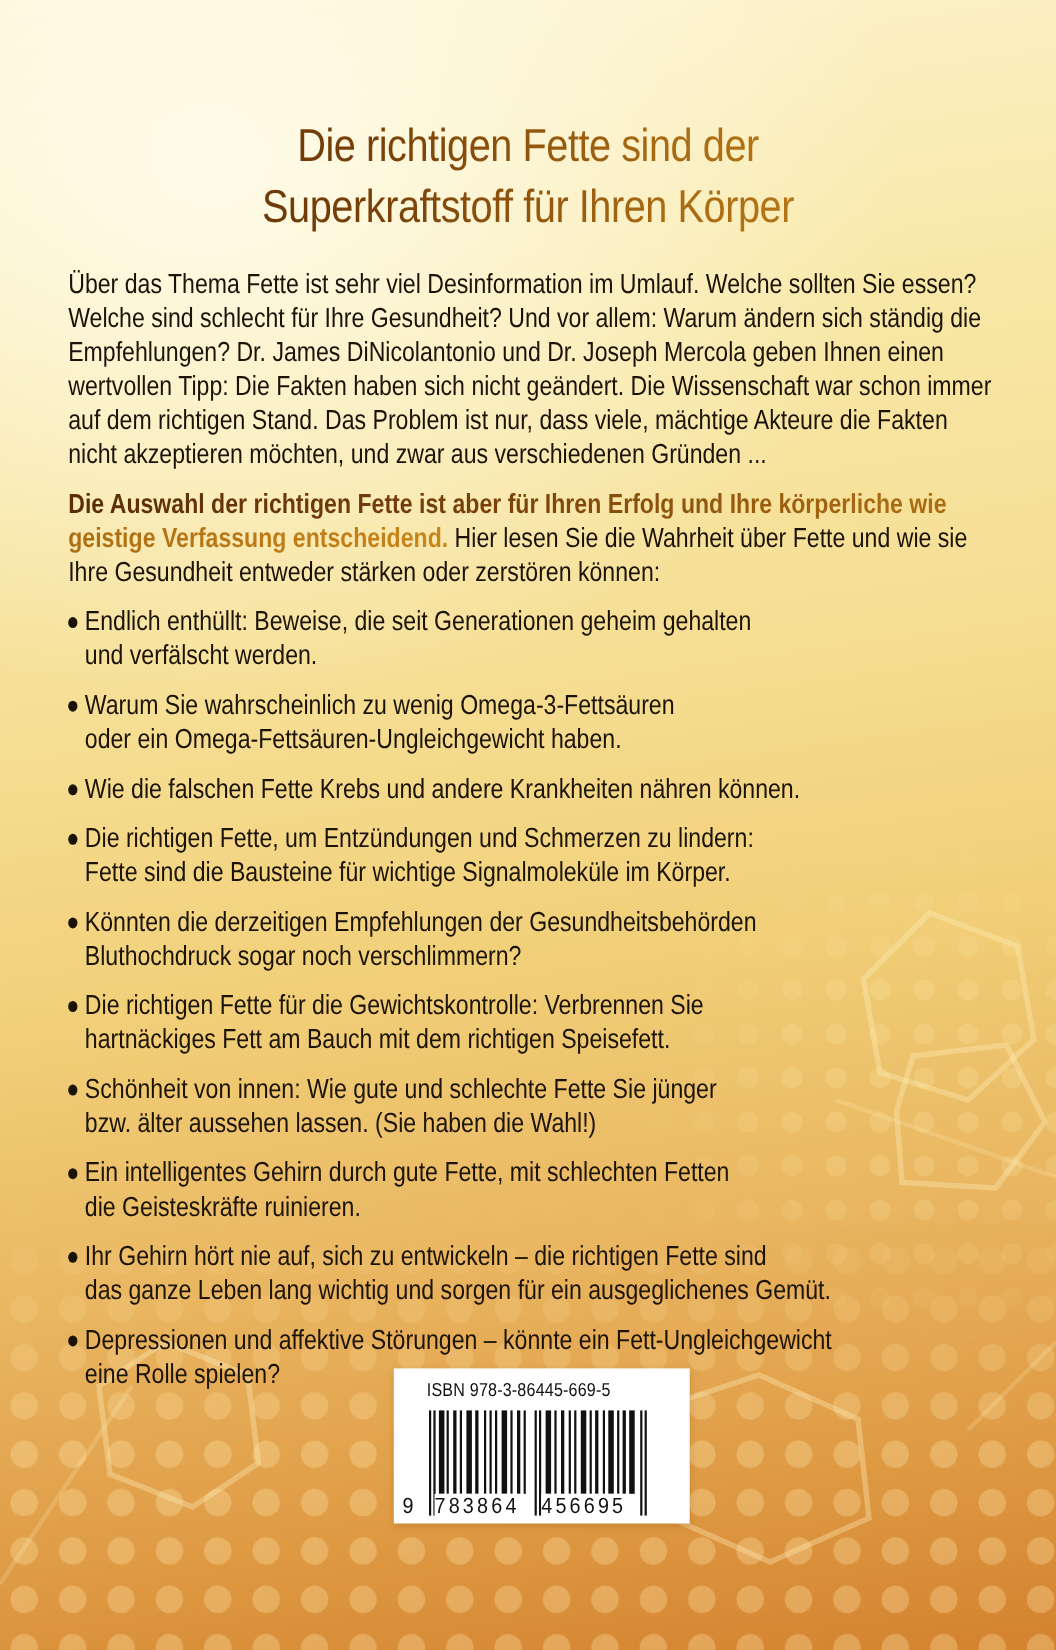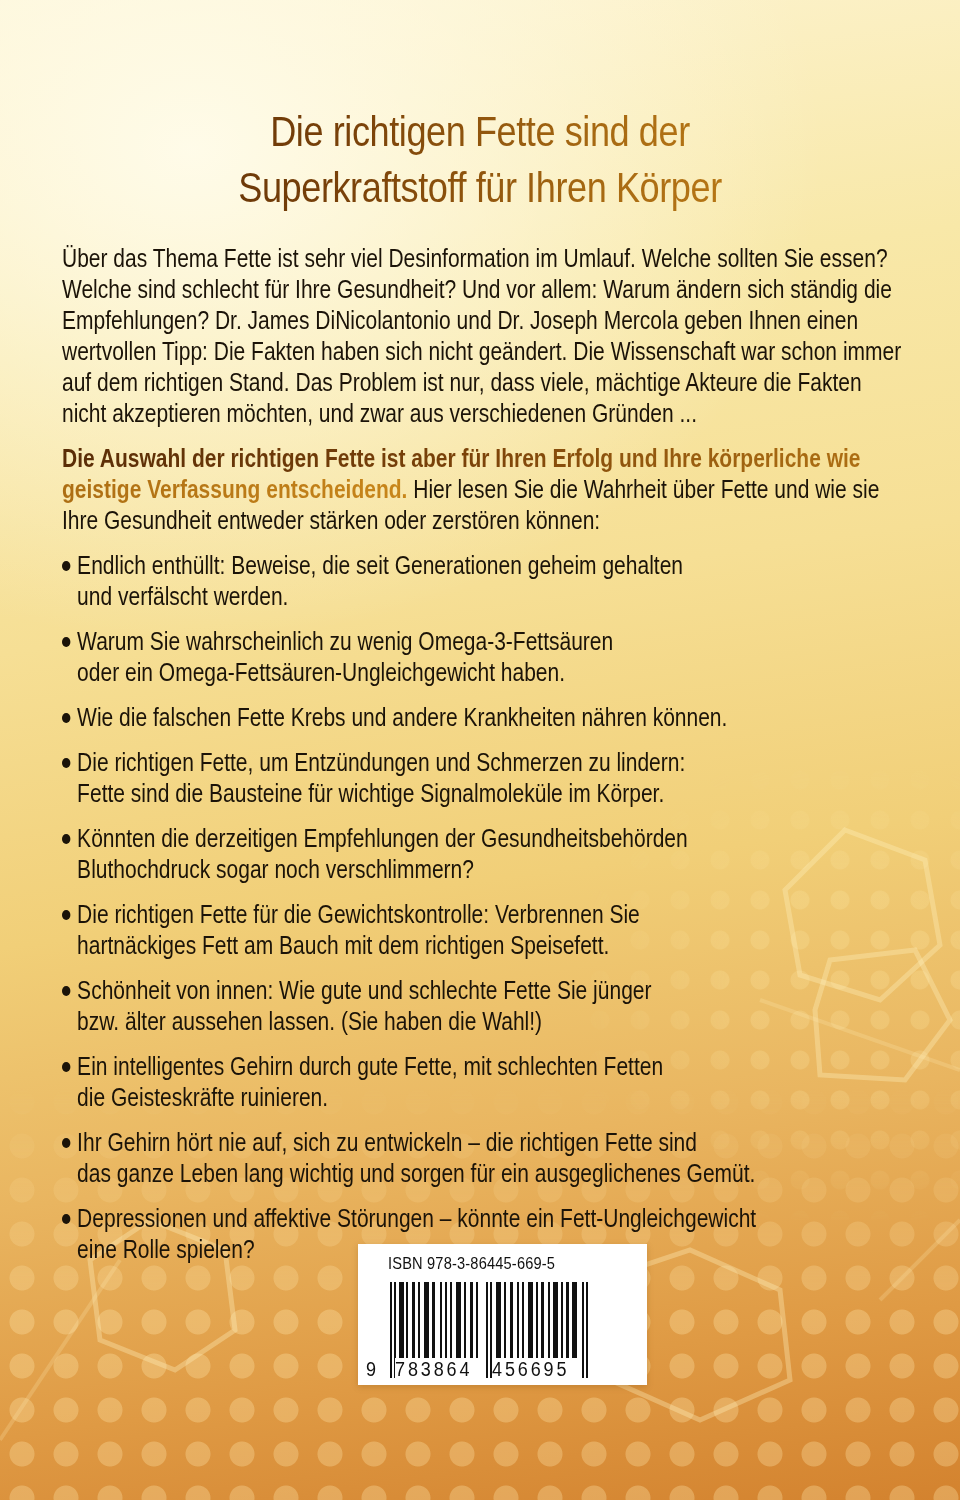--- a/index.html
+++ b/index.html
@@ -46,21 +46,21 @@
     .para { margin: 0 0 14px 0; }
     .lead b { font-weight: bold; }
     .bullets { list-style: none; margin: 0; padding: 0; }
     .bullet { position: relative; padding-left: 18px; margin-bottom: 14px; }
     .bullet .dot {
       position: absolute; left: 0; top: 11px; width: 10px; height: 10px;
       border-radius: 50%; background: #1b1308;
     }
     .barcode-box {
       position: absolute; left: 358px; top: 1244px; width: 269px; height: 141px;
-      background: #fff; box-shadow: 0 2px 6px rgba(120,70,10,0.25); padding-left: 20px;
+      background: #fff; box-shadow: 0 2px 6px rgba(120,70,10,0.25);
     }
     .isbn-label {
       position: absolute; left: 30px; top: 10px; font-size: 17px; letter-spacing: 0.2px; color: #111;
       transform: scaleX(0.86); transform-origin: left top; white-space: nowrap;
     }
     .bars { position: absolute; left: 30px; top: 38px; width: 205px; height: 96px; }
     .digits {
       position: absolute; top: 114px; font-size: 20px; color: #111; background: #fff; letter-spacing: 3.2px;
       transform: scaleX(0.9); transform-origin: left top;
     }

